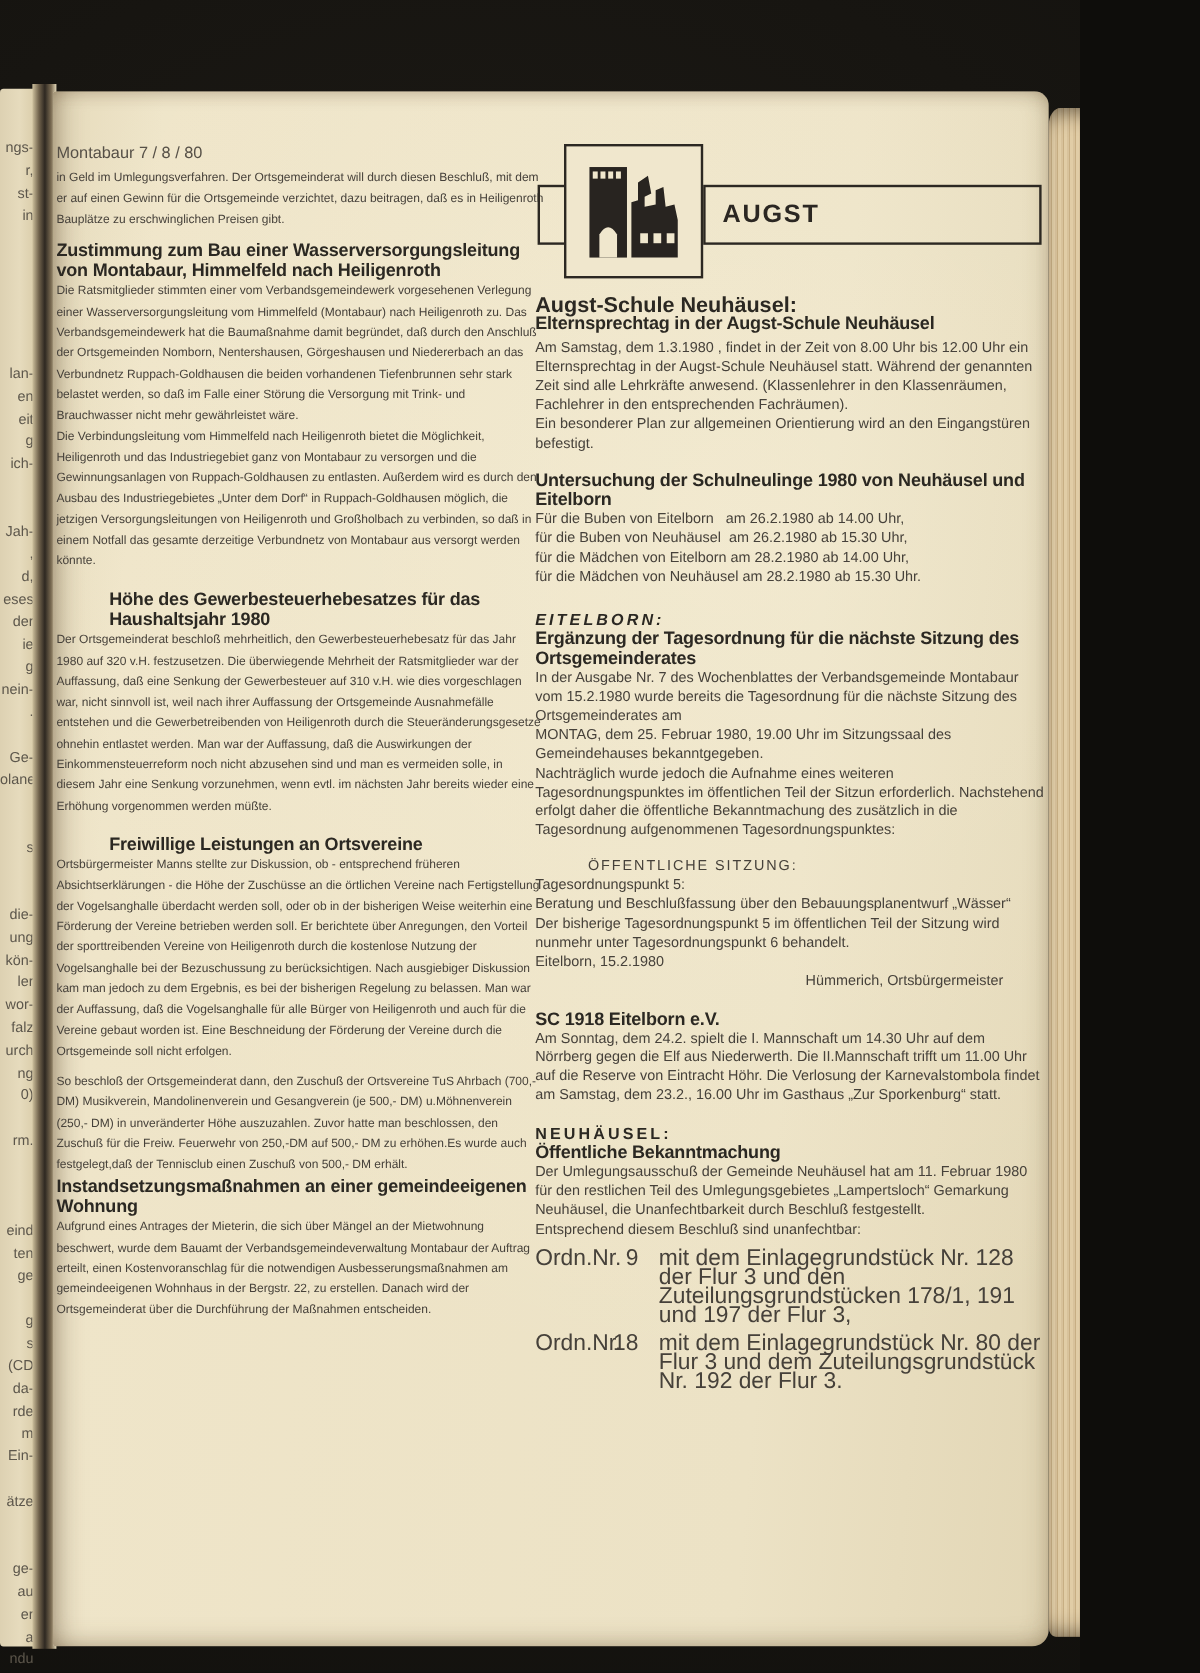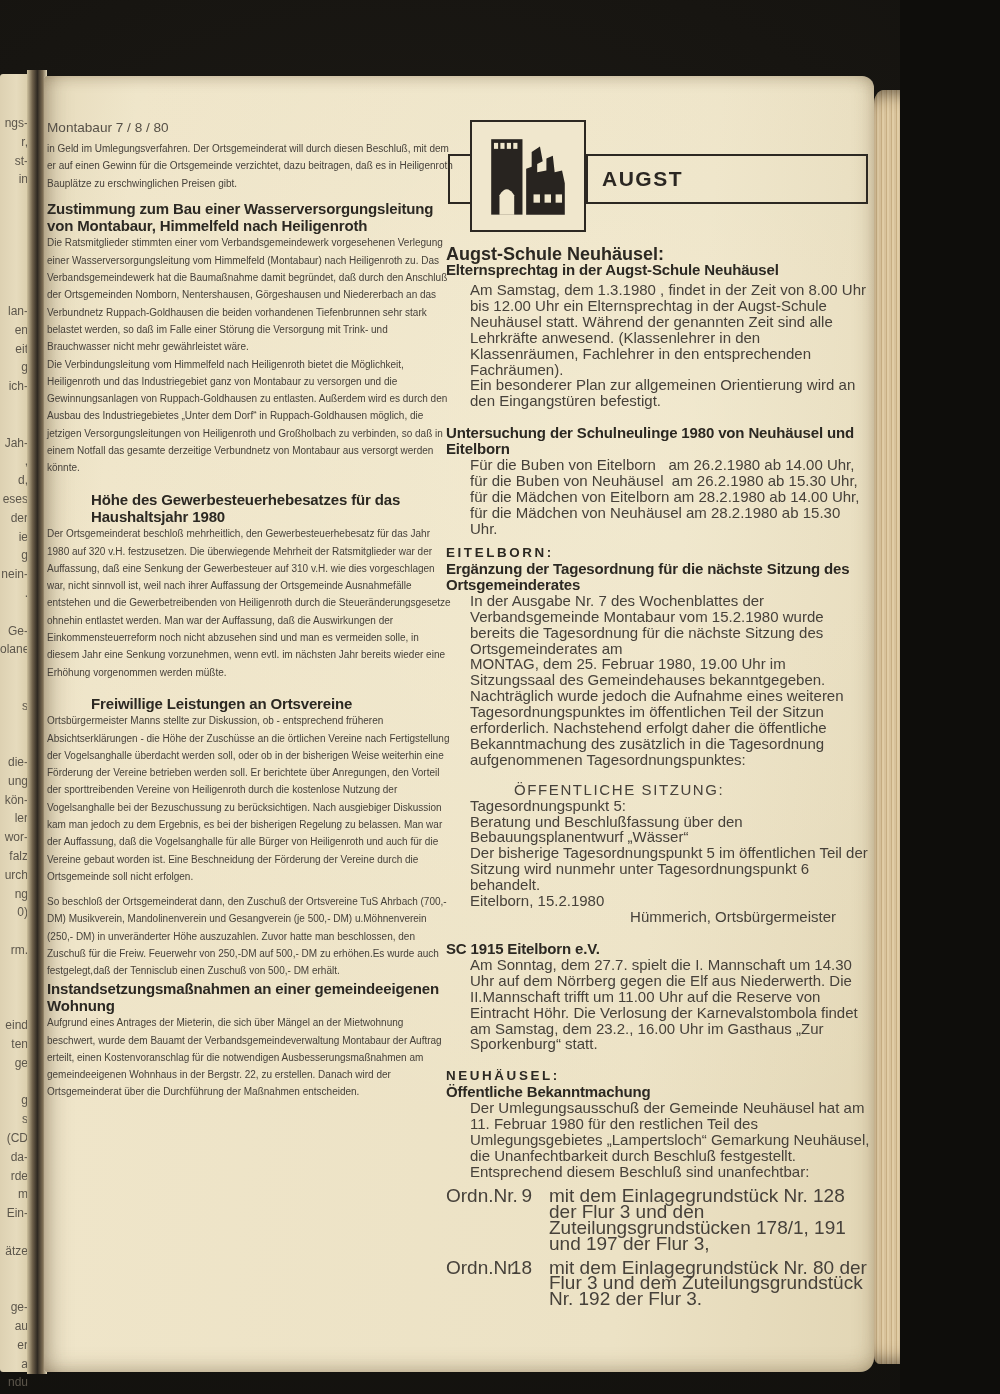--- a/index.html
+++ b/index.html
@@ -50,30 +50,30 @@
     background:linear-gradient(180deg,#5a6552 0%,#4d584a 40%,#434e41 75%,#353f35 100%);
     border-radius:4px 16px 20px 4px / 30px 60px 50px 10px;
   }
 
   
   .col-left{position:absolute;left:3px;top:44px;width:406px;}
   .col-right{position:absolute;left:402px;top:40px;width:424px;}
 
   .masthead{font-size:13.6px;color:#565047;margin:0 0 5px 0;}
   .body{font-size:10px;line-height:17.3px;margin:0;}
-  .col-right .body{font-size:15px;line-height:15.9px;margin-left:24px;}
+  .col-right .body{font-size:12px;line-height:15.9px;}
   .hd{font-size:15px;line-height:17.3px;letter-spacing:-0.15px;
       font-weight:700;color:#2b2822;margin:0;}
   .col-right .hd{line-height:16px;}
   .kicker{font-size:18px;font-weight:700;color:#2b2822;line-height:16px;}
   .place{font-size:13.4px;font-weight:700;letter-spacing:2.6px;color:#2b2822;line-height:16px;}
   .caps{letter-spacing:1.6px;}
   .pre{white-space:pre-wrap;}
   .sig{text-align:right;padding-right:34px;}
-  .mt8{margin-top:8px;} .mt14{margin-top:14px;padding-left:44px;} .mt16{margin-top:16px;} .mt18{margin-top:8px;}
+  .mt8{margin-top:8px;} .mt14{margin-top:14px;padding-left:44px;} .mt16{margin-top:16px;} .mt18{margin-top:20px;font-style:italic;}
   .mb4{margin-bottom:4px;} .mb8{margin-bottom:8px;}
 
   
   .banner{position:relative;height:114px;margin:0 0 16px 0;}
   .stub{position:absolute;left:2px;top:38px;width:22px;height:46px;border:2px solid #2c2822;}
   .icon-box{
     position:absolute;left:24px;top:4px;width:112px;height:108px;
     border:2px solid #2c2822;background:#f0e7cd;
     display:flex;align-items:center;justify-content:center;
   }
@@ -229,22 +229,22 @@
       <p class="body">MONTAG, dem 25. Februar 1980, 19.00 Uhr im Sitzungssaal des Gemeindehauses bekanntgegeben.</p>
       <p class="body">Nachträglich wurde jedoch die Aufnahme eines weiteren Tagesordnungspunktes im öffentlichen Teil der Sitzun erforderlich. Nachstehend erfolgt daher die öffentliche Bekanntmachung des zusätzlich in die Tagesordnung aufgenommenen Tagesordnungspunktes:</p>
 
       <div class="body caps mt14">ÖFFENTLICHE SITZUNG:</div>
       <div class="body">Tagesordnungspunkt 5:</div>
       <div class="body">Beratung und Beschlußfassung über den Bebauungsplanentwurf „Wässer“</div>
       <div class="body">Der bisherige Tagesordnungspunkt 5 im öffentlichen Teil der Sitzung wird nunmehr unter Tagesordnungspunkt 6 behandelt.</div>
       <div class="body">Eitelborn, 15.2.1980</div>
       <div class="body sig">Hümmerich, Ortsbürgermeister</div>
 
-      <h3 class="hd mt16">SC 1915 Eitelborn e.V.</h3>
-      <p class="body">Am Sonntag, dem 27.7. spielt die I. Mannschaft um 14.30 Uhr auf dem Nörrberg gegen die Elf aus Niederwerth. Die II.Mannschaft  trifft um 11.00 Uhr auf die Reserve von Eintracht Höhr. Die Verlosung der Karnevalstombola findet am Samstag, dem 23.2., 16.00 Uhr im Gasthaus „Zur Sporkenburg“ statt.</p>
+      <h3 class="hd mt16">SC 1918 Eitelborn e.V.</h3>
+      <p class="body">Am Sonntag, dem 24.2. spielt die I. Mannschaft um 14.30 Uhr auf dem Nörrberg gegen die Elf aus Niederwerth. Die II.Mannschaft  trifft um 11.00 Uhr auf die Reserve von Eintracht Höhr. Die Verlosung der Karnevalstombola findet am Samstag, dem 23.2., 16.00 Uhr im Gasthaus „Zur Sporkenburg“ statt.</p>
 
       <div class="place mt16">NEUHÄUSEL:</div>
       <h3 class="hd">Öffentliche Bekanntmachung</h3>
       <p class="body">Der Umlegungsausschuß der Gemeinde Neuhäusel hat am 11. Februar 1980 für den restlichen Teil des Umlegungsgebietes „Lampertsloch“ Gemarkung Neuhäusel, die Unanfechtbarkeit durch  Beschluß festgestellt.</p>
       <p class="body mb8">Entsprechend diesem Beschluß sind unanfechtbar:</p>
 
       <div class="entry">
         <span class="elbl">Ordn.Nr.</span>
         <span class="enum">9</span>
         <span class="etxt">mit dem Einlagegrundstück Nr. 128 der Flur 3 und den Zuteilungsgrundstücken 178/1, 191 und 197 der Flur 3,</span>

